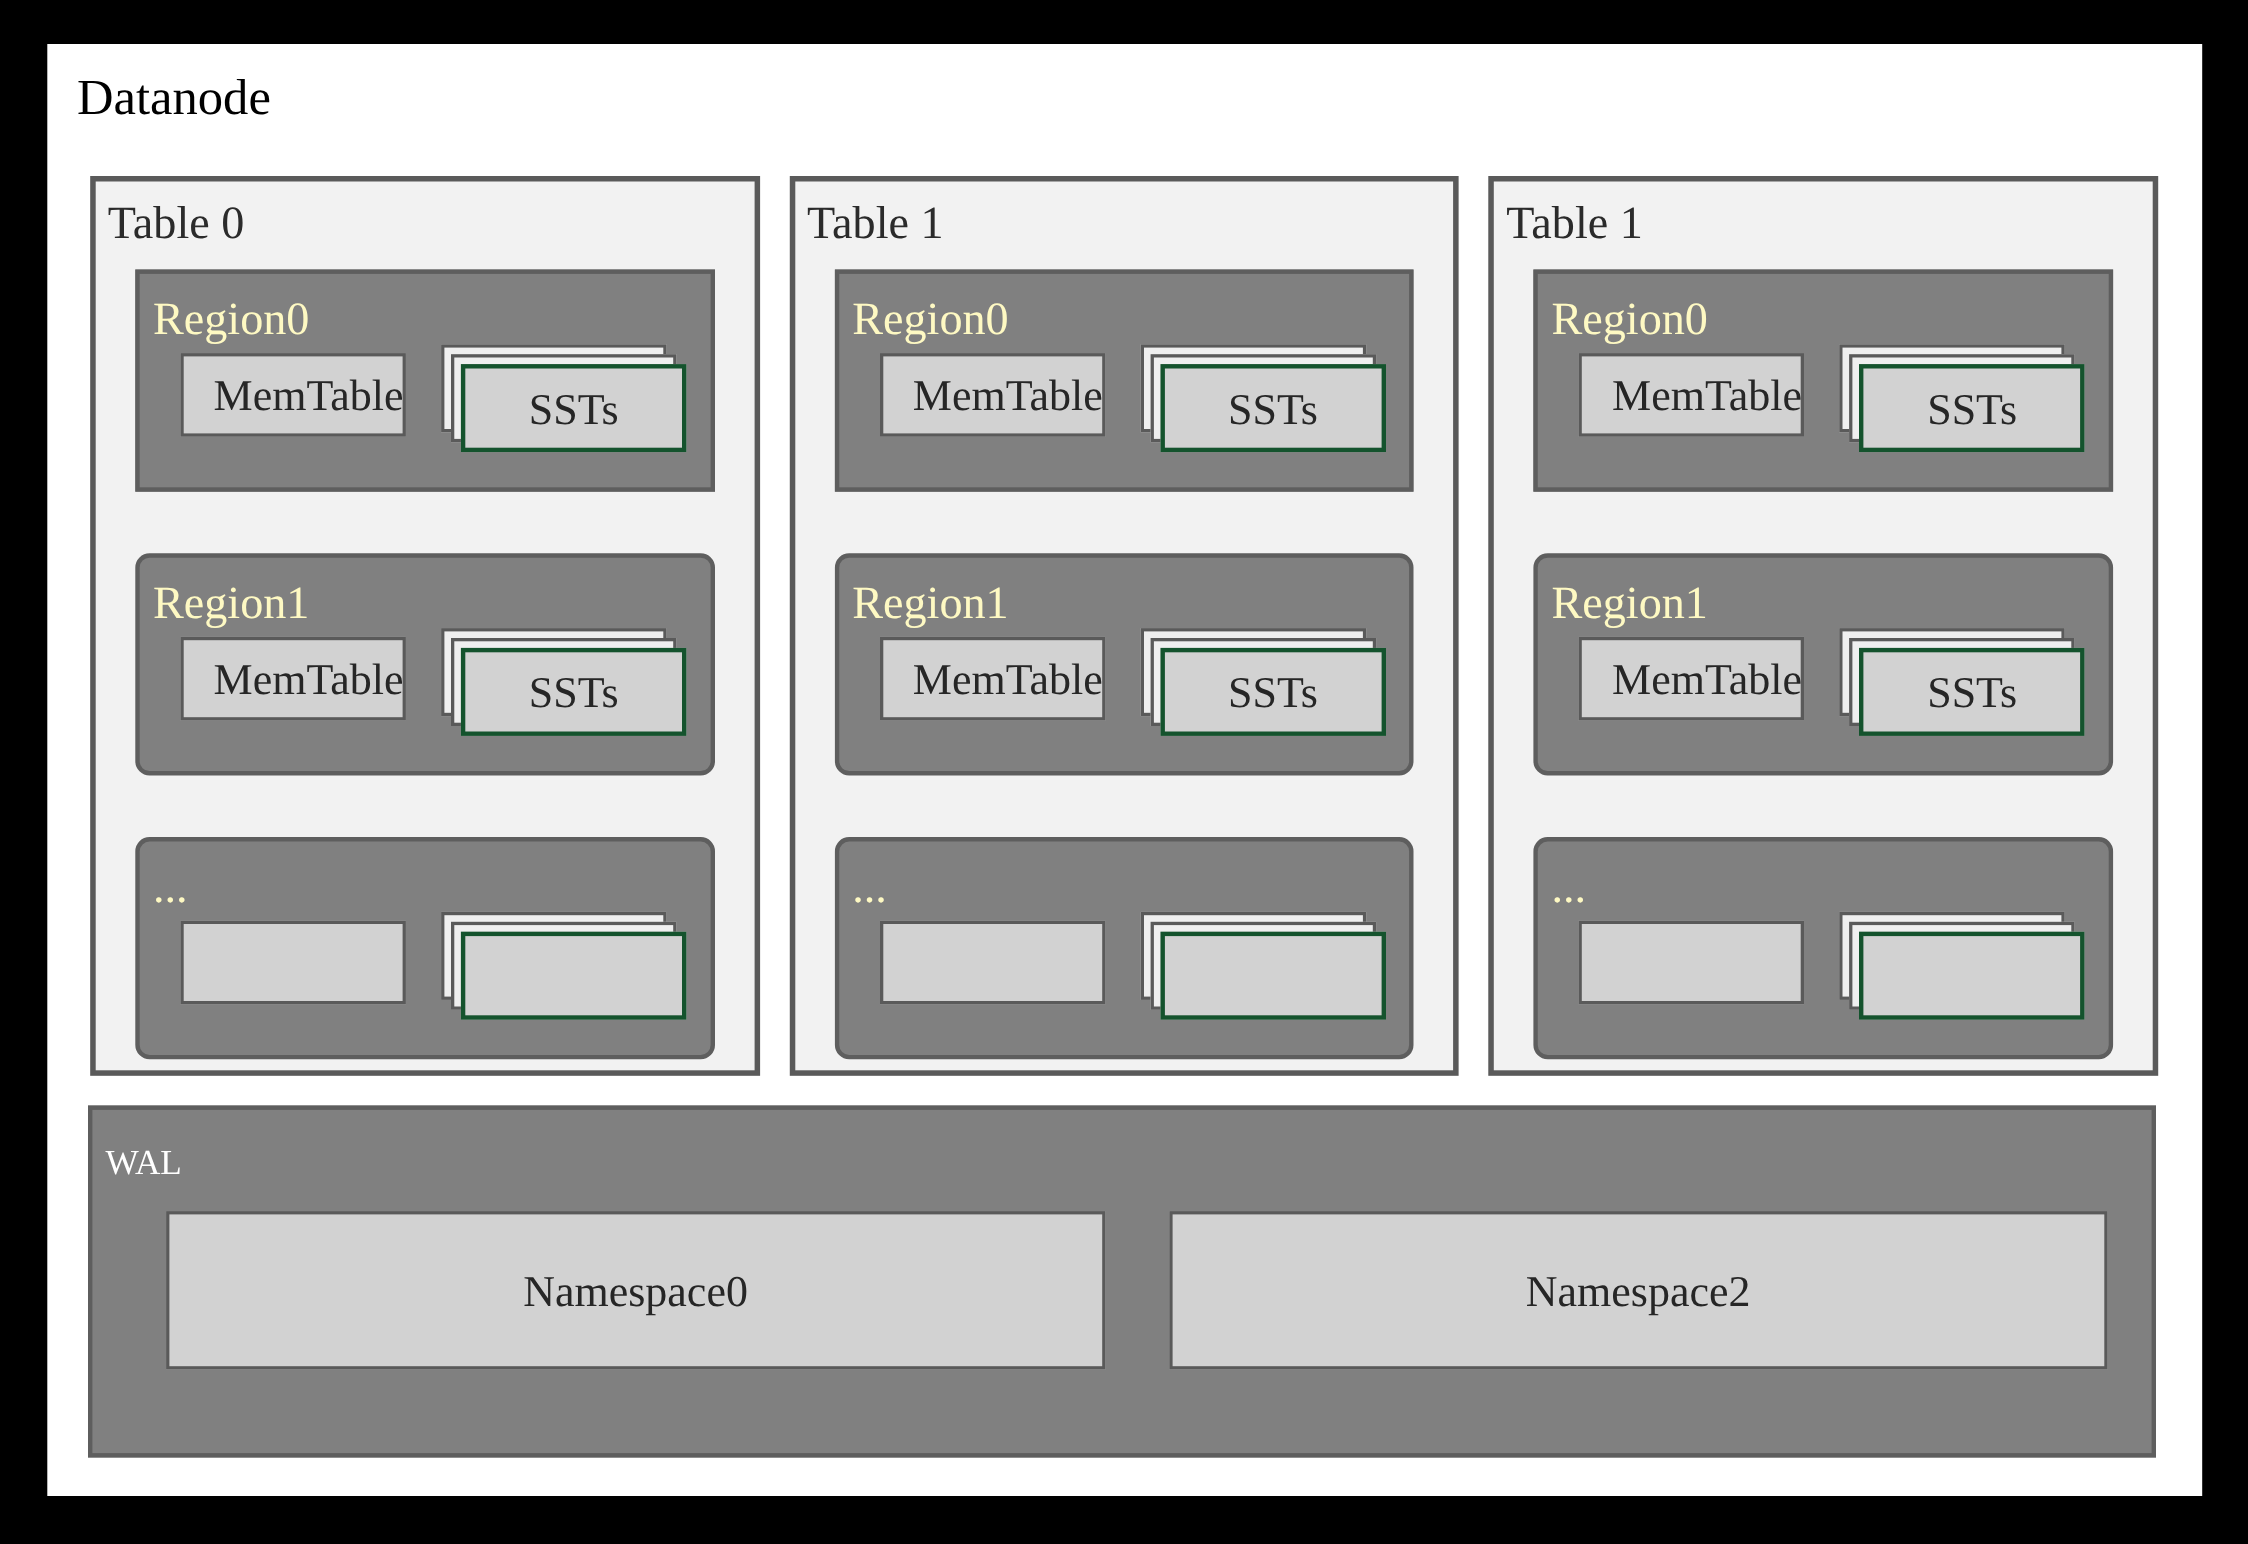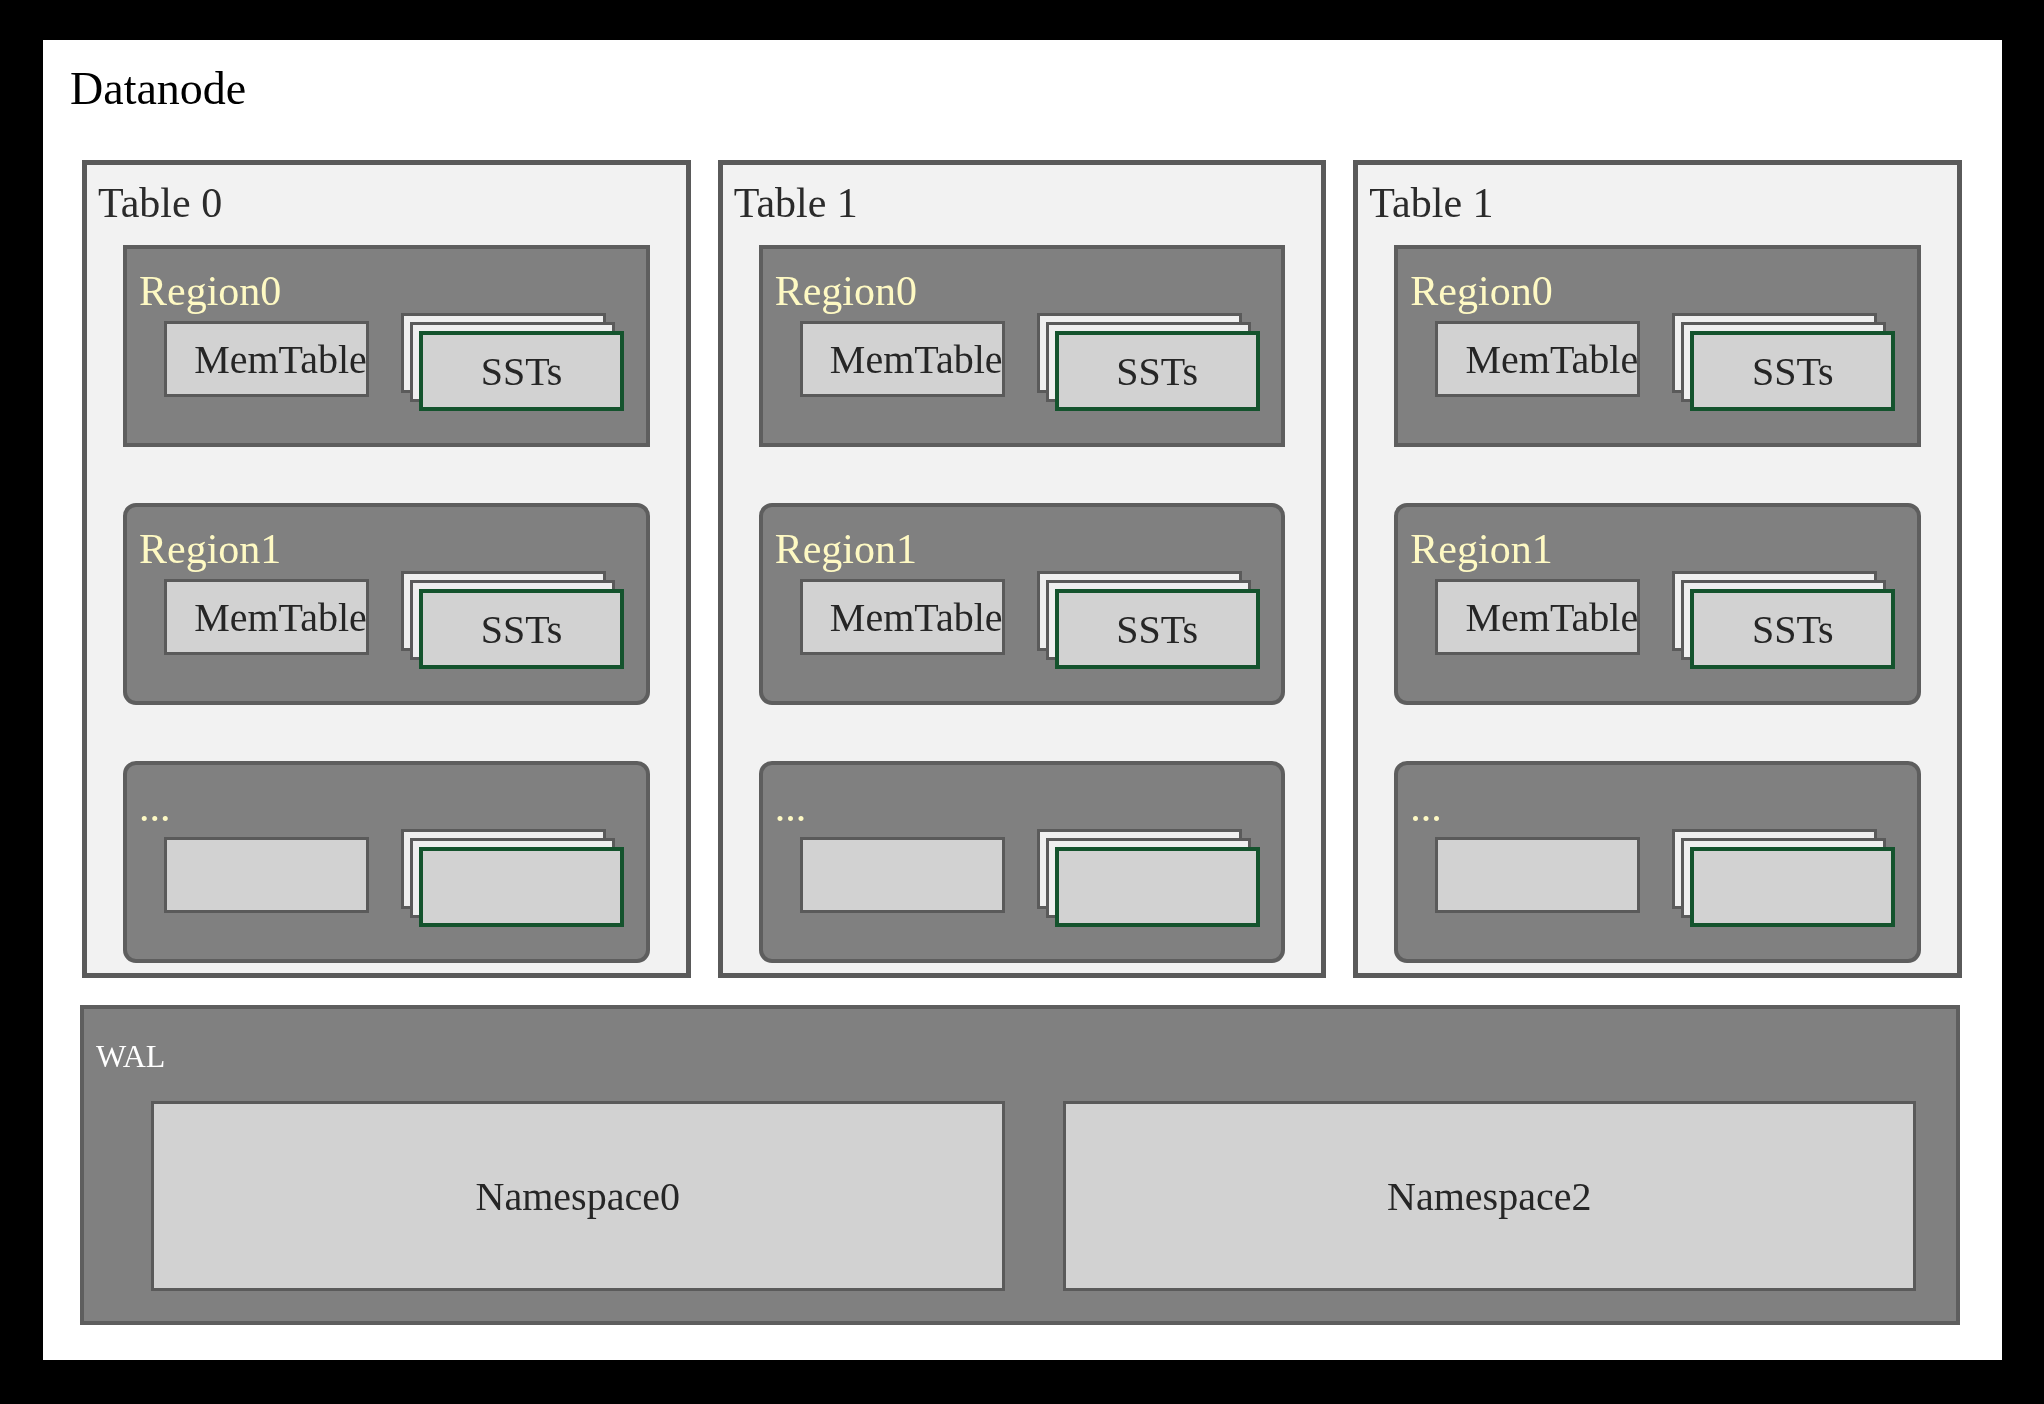--- a/index.html
+++ b/index.html
@@ -114,21 +114,21 @@
     position: absolute;
     left: 12px; top: 30px;
     font-size: 32px;
     line-height: 1.1;
     color: #ffffff;
     white-space: nowrap;
   }
   .ns-row {
     position: absolute;
     left: 40px; right: 40px; top: 92px;
-    height: 190px;
+    height: 144px;
     display: flex;
     gap: 58px;
     padding-left: 27px;
   }
   .ns {
     flex: 1;
     background: #d2d2d2;
     border: 3px solid #5a5a5a;
     box-sizing: border-box;
     display: flex; align-items: center; justify-content: center;

